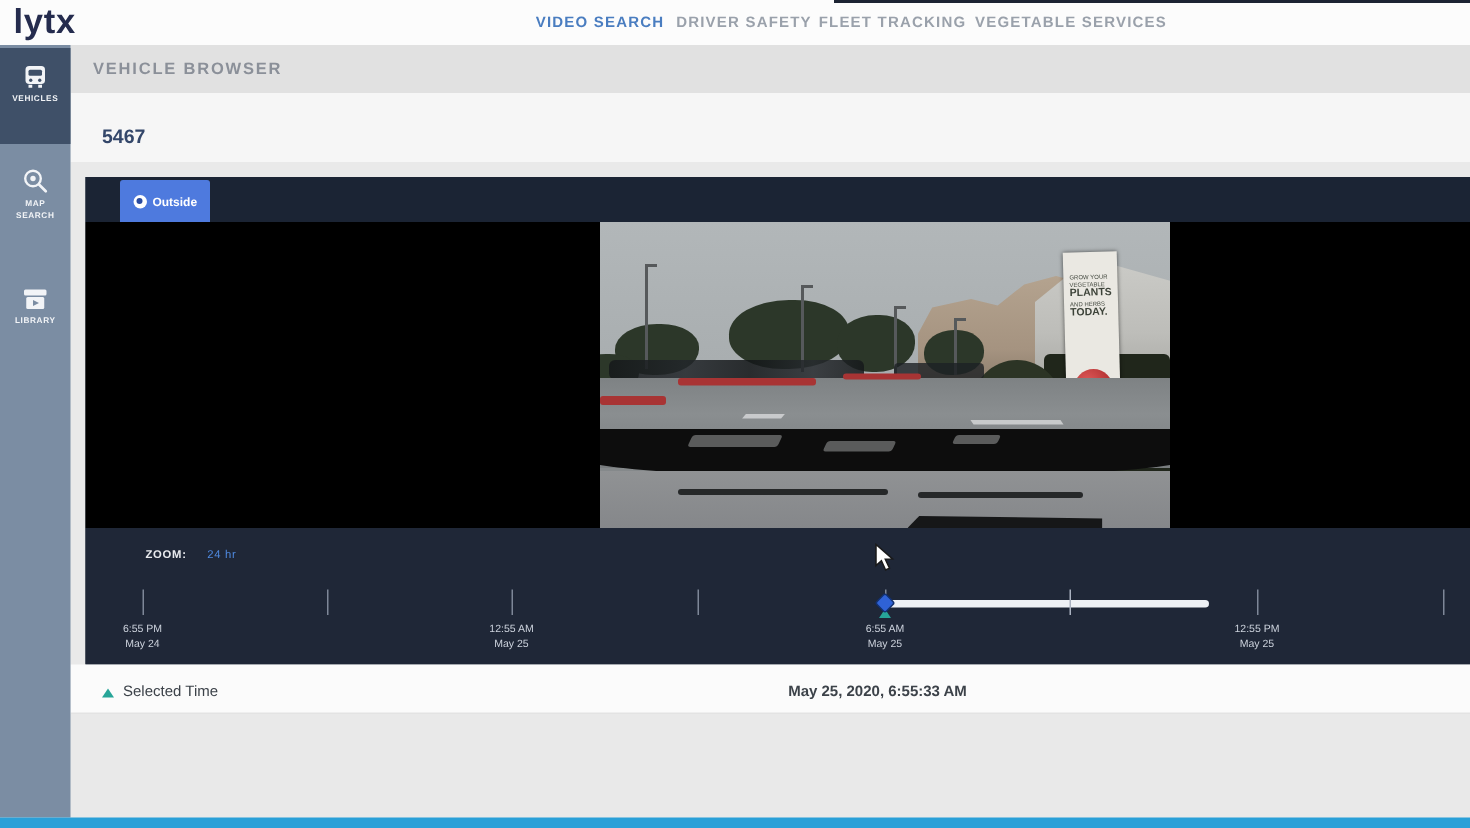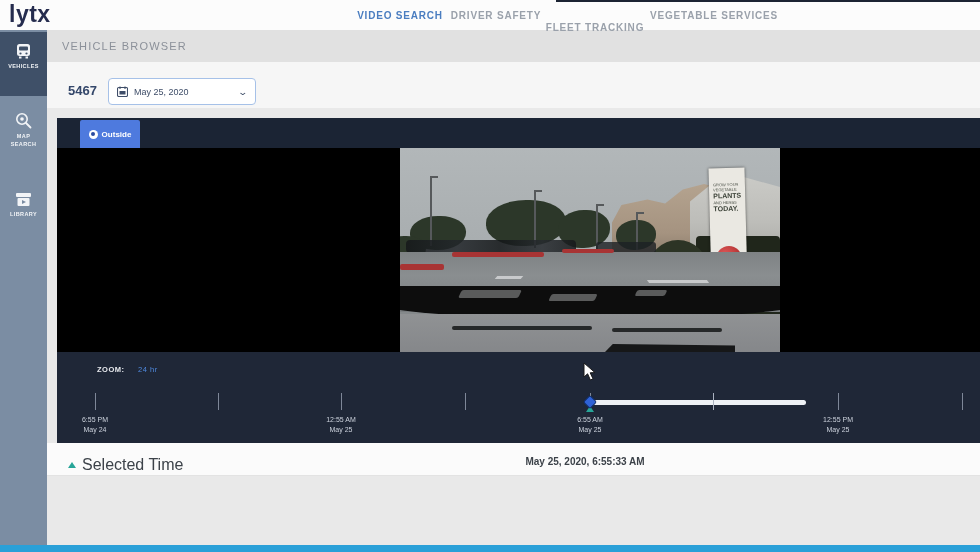--- a/index.html
+++ b/index.html
@@ -18,21 +18,21 @@
 
   
   .sidebar { left:0; top:30px; width:47px; height:515px; background:#7b8da3; z-index:4; }
   .side-item { position:absolute; left:0; width:47px; text-align:center; color:#f2f4f7; cursor:pointer; }
   .side-item .lbl { font-size:5.5px; font-weight:bold; letter-spacing:0.4px; margin-top:3px; line-height:8px; }
   .side-item.active-item { background:#3f5068; }
   .side-icon { display:block; margin:0 auto; }
 
   
   .browser-bar { left:47px; top:30px; width:933px; height:32px; background:#e1e1e1; }
-  .page-title { left:62px; top:40px; font-size:11px; font-weight:normal; letter-spacing:1.2px; color:#8b9099; }
+  .page-title { left:62px; top:40px; font-size:11px; font-weight:bold; letter-spacing:1.2px; color:#8b9099; }
 
   
   .controls-row { left:47px; top:62px; width:933px; height:46px; background:#f6f6f6; }
   .vehicle-id { left:68px; top:83px; font-size:13px; font-weight:bold; color:#34476a; }
   .date-select { left:108px; top:78px; width:148px; height:27px; background:#ffffff; border:1px solid #a6c1e8; border-radius:4px; display:flex; align-items:center; padding:0 8px; cursor:pointer; }
   .date-text { font-size:9px; color:#3e4d68; margin-left:6px; flex:1; }
   .chevron { font-size:9px; color:#3e4d68; transform:scaleX(1.4); }
   .strip { left:47px; top:108px; width:933px; height:10px; background:#e9e9e9; }
 
   
@@ -76,38 +76,38 @@
   .slider-bar { position:absolute; left:533px; top:48px; width:216px; height:5px; background:#eef1f5; border-radius:3px; cursor:pointer; }
   .tick-over { position:absolute; top:41px; width:1px; height:17px; background:#aab2c0; }
   .teal-marker { position:absolute; left:529px; top:54px; width:0; height:0; border-left:4px solid transparent; border-right:4px solid transparent; border-bottom:6px solid #27a598; }
   .handle { position:absolute; left:528px; top:45px; width:10px; height:10px; background:#2f62d6; border:1px solid #12306e; transform:rotate(45deg); border-radius:2px; cursor:grab; }
   .t-label { position:absolute; top:63px; transform:translateX(-50%); text-align:center; color:#ccd2dc; font-size:7px; line-height:10px; white-space:nowrap; }
 
   
   .selected-row { left:47px; top:443px; width:933px; height:33px; background:#fbfbfb; border-bottom:1px solid #e3e3e3; }
   .sel-left { left:68px; top:456px; display:flex; align-items:center; gap:6px; }
   .sel-tri { width:0; height:0; border-left:4px solid transparent; border-right:4px solid transparent; border-bottom:6px solid #27a598; }
-  .sel-lbl { font-size:16px; color:#3c4249; }
+  .sel-lbl { font-size:10px; color:#3c4249; }
   .sel-val { left:585px; top:456px; transform:translateX(-50%); font-size:10px; font-weight:bold; color:#3c4249; white-space:nowrap; }
   .footer-note { left:585px; top:481px; transform:translateX(-50%); font-size:7.5px; color:#85898f; white-space:nowrap; }
 
   .bottom-bar { left:0; top:545px; width:980px; height:7px; background:#2aa0d8; z-index:7; }
 
   .cursor { left:583px; top:362px; z-index:9; }
 </style>
 </head>
 <body>
 
 <div id="app">
 
   <div class="abs header">
     <div class="abs logo">lytx</div>
     <div class="abs nav-tab active" style="left:400px;">VIDEO SEARCH</div>
     <div class="abs nav-tab" style="left:496px;">DRIVER SAFETY</div>
-    <div class="abs nav-tab" style="left:595px;margin-top:12px;">FLEET TRACKING</div>
+    <div class="abs nav-tab" style="left:595px;">FLEET TRACKING</div>
     <div class="abs nav-tab" style="left:714px;">VEGETABLE SERVICES</div>
   </div>
   <div class="abs nav-underline"></div>
   <div class="abs top-edge"></div>
 
   <div class="abs sidebar">
     <div class="side-item active-item" style="top:2px; height:64px; padding-top:12px;">
       <svg class="side-icon" width="17" height="15" viewBox="0 0 17 15">
         <rect x="2" y="0" width="13" height="12" rx="2.5" fill="#f2f4f7"></rect>
         <rect x="4" y="2.5" width="9" height="4" rx="1" fill="#3f5068"></rect>
@@ -134,30 +134,20 @@
       </svg>
       <div class="lbl">LIBRARY</div>
     </div>
   </div>
 
   <div class="abs browser-bar"></div>
   <div class="abs page-title">VEHICLE BROWSER</div>
 
   <div class="abs controls-row"></div>
   <div class="abs vehicle-id">5467</div>
-  <div class="abs date-select">
-    <svg width="11" height="11" viewBox="0 0 11 11">
-      <rect x="0.5" y="1.5" width="10" height="9" rx="1.2" fill="none" stroke="#3e4d68" stroke-width="1.1"></rect>
-      <line x1="3" y1="0.5" x2="3" y2="3" stroke="#3e4d68" stroke-width="1.1"></line>
-      <line x1="8" y1="0.5" x2="8" y2="3" stroke="#3e4d68" stroke-width="1.1"></line>
-      <rect x="2.5" y="5" width="6" height="3.5" fill="#3e4d68"></rect>
-    </svg>
-    <span class="date-text">May 25, 2020</span>
-    <span class="chevron">⌄</span>
-  </div>
   <div class="abs strip"></div>
 
   <div class="abs player">
     <div class="abs player-topbar">
       <div class="abs outside-tab">
         <span class="lens"></span>
         <span class="tab-lbl">Outside</span>
       </div>
     </div>
 

